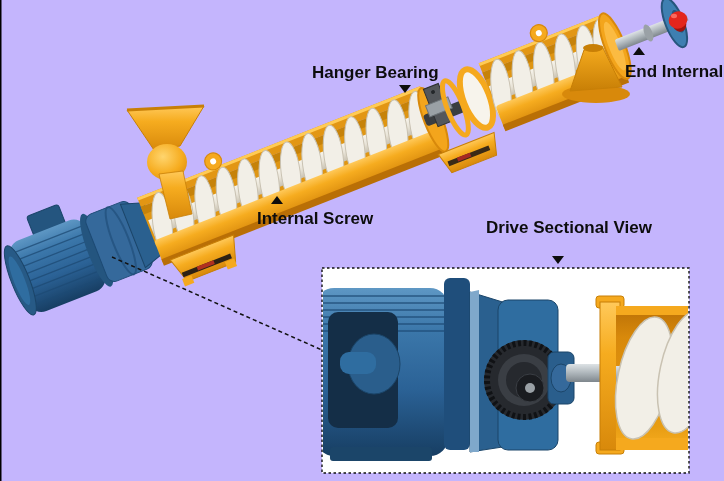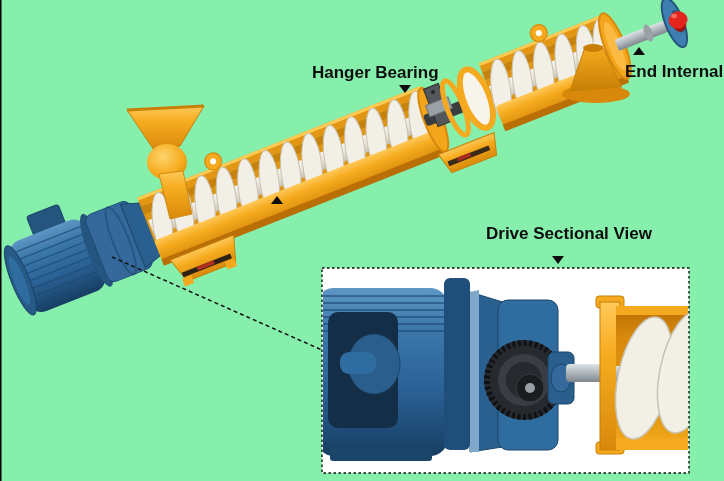--- a/index.html
+++ b/index.html
@@ -5,21 +5,21 @@
   :root{
     --ink:#0d0d0d;
     --yellow:#F5A91E; --yellow-light:#FFC95A; --yellow-dark:#D8890B; --yellow-deep:#B96F06; --amber:#E29614;
     --blue:#2F6DA0; --blue-dark:#1B4569; --blue-deep:#142E47; --blue-light:#5E97C4; --blue-pale:#7FA8CB;
     --ivory:#F2EFE7; --ivory-dark:#C9C2B2;
     --steel:#AEB6BB; --steel-dark:#7E868C;
     --disc:#3E7FB1; --disc-dark:#27567D;
     --red:#E3261D; --gear:#26292E;
   }
   html,body{margin:0;padding:0;background:#fff;}
-  #stage{position:relative;width:724px;height:481px;background:#86efac;overflow:hidden;
+  #stage{position:relative;width:724px;height:481px;background:#c4b5fd;overflow:hidden;
          font-family:"Liberation Sans",sans-serif;}
   .lbl{position:absolute;font:bold 17px "Liberation Sans",sans-serif;color:var(--ink);white-space:nowrap;letter-spacing:0;}
   .mk{position:absolute;width:0;height:0;border-left:6px solid transparent;border-right:6px solid transparent;}
   .mk.down{border-top:8px solid var(--ink);}
   .mk.up{border-bottom:8px solid var(--ink);}
   svg{position:absolute;left:0;top:0;}
 </style>
 </head>
 <body>
 
@@ -258,18 +258,19 @@
     </g>
   </g>
 </svg>
 
 <div class="lbl" style="left:312px;top:63px">Hanger Bearing</div>
 <div class="mk down" style="left:399px;top:85px"></div>
 
 <div class="lbl" style="left:625px;top:62px">End Internal</div>
 <div class="mk up" style="left:633px;top:47px"></div>
 
+<div class="lbl" style="left:257px;top:209px">Internal Screw</div>
 <div class="mk up" style="left:271px;top:196px"></div>
 
-<div class="lbl" style="left:486px;top:224px">Drive Sectional View</div>
+<div class="lbl" style="left:486px;top:218px">Drive Sectional View</div>
 <div class="mk down" style="left:552px;top:256px"></div>
 
 </div>
 
 </body></html>

